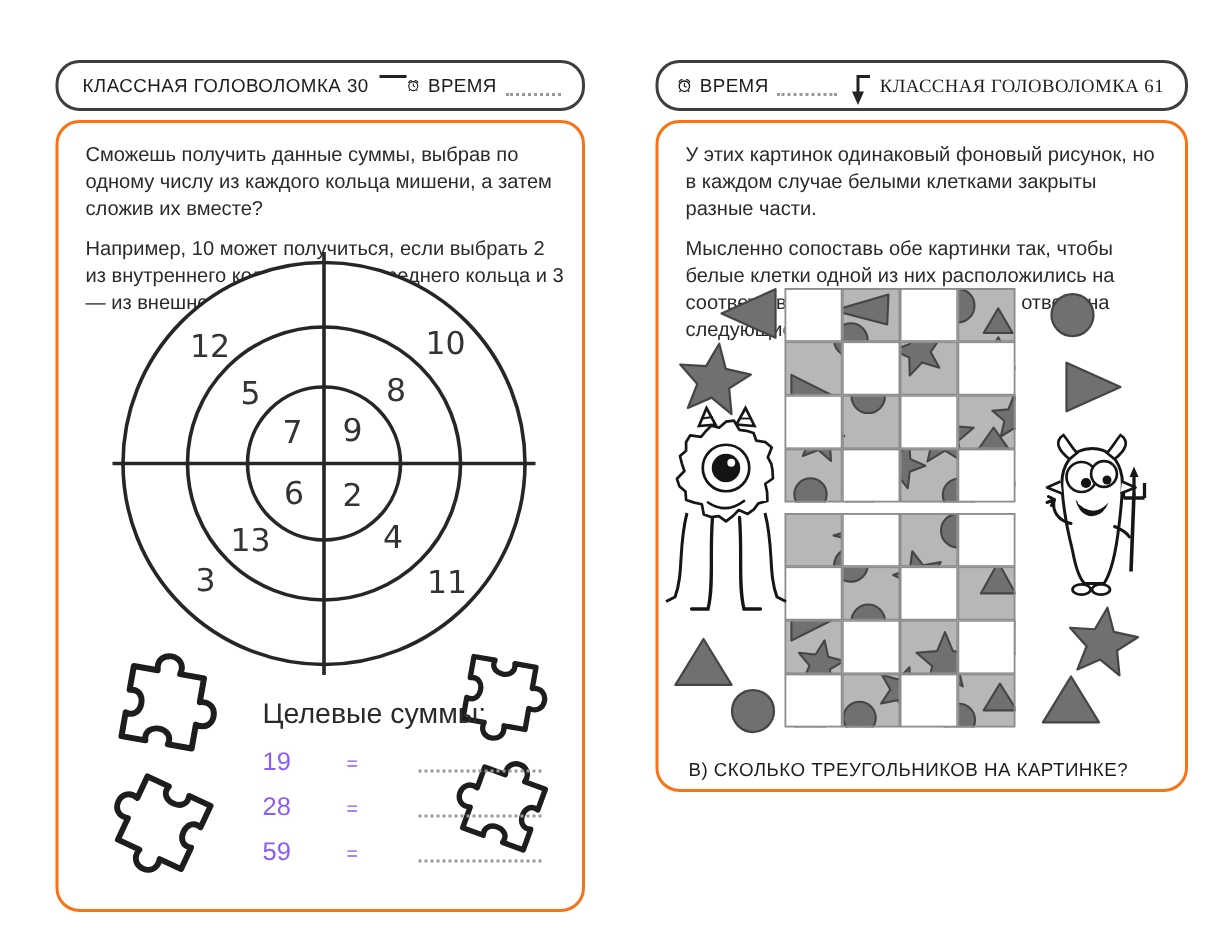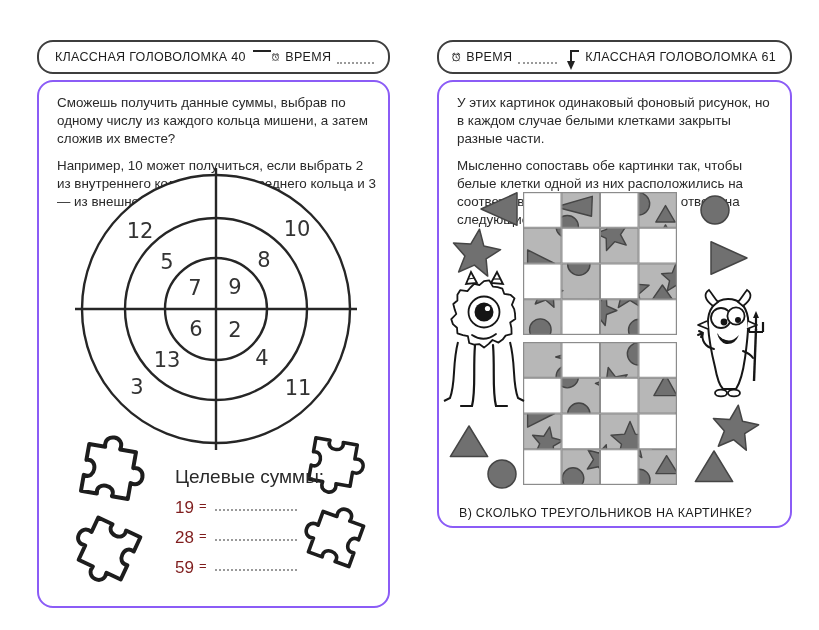--- a/index.html
+++ b/index.html
@@ -1,44 +1,44 @@
 <!DOCTYPE html>
 <html><head>
 <meta charset="utf-8">
 <style>
   html,body{margin:0;padding:0;background:#fff;}
   .sheet{position:relative;width:819px;height:630px;background:#fff;overflow:hidden;
          font-family:"Liberation Sans",sans-serif;color:#262626;}
   .hdr-box{position:absolute;height:34px;border:2px solid #3e3e3e;border-radius:16px;
            box-sizing:border-box;display:flex;align-items:center;background:#fff;}
-  .content-box{position:absolute;border:2px solid #8b5cf6;border-radius:16px;
+  .content-box{position:absolute;border:2px solid #f97316;border-radius:16px;
            box-sizing:border-box;background:#fff;}
   .hand{font-family:"Liberation Sans",sans-serif;font-stretch:condensed;
         letter-spacing:.3px;font-size:12.5px;color:#1d1d1d;white-space:nowrap;}
   .dots{display:inline-block;height:11px;border-bottom:2px dotted #9a9a9a;margin-left:6px;}
   .dots-time{width:98px;}
   .dots-sum{width:82px;margin-left:8px;}
   .intro{position:absolute;left:18px;top:12px;width:320px;}
   .intro p{margin:0 0 10px 0;font-size:13.4px;line-height:1.33;color:#2a2a2a;}
   .sums{position:absolute;left:136px;top:384px;}
   .sums-label{font-size:19px;color:#2a2a2a;margin-bottom:10px;}
-  .sum-row{font-size:17px;color:#7f1d1d;margin-bottom:10px;display:flex;align-items:flex-start;}
+  .sum-row{font-size:17px;color:#8b5cf6;margin-bottom:10px;display:flex;align-items:center;gap:32px;}
   .sum-eq{font-size:13px;margin-left:5px;}
   .questions{position:absolute;left:20px;top:424px;}
   .questions div{margin-bottom:16px;font-size:12.5px;}
   .abs{position:absolute;}
   svg{display:block;}
 </style>
 </head>
 <body>
 
 <div class="sheet">
 
   <div class="hdr-box" style="left:37px;top:40px;width:353px;">
-    <span class="hand" style="margin-left:16px;">КЛАССНАЯ ГОЛОВОЛОМКА 40</span>
+    <span class="hand" style="margin-left:16px;">КЛАССНАЯ ГОЛОВОЛОМКА 30</span>
     <svg width="52" height="30" style="margin-left:6px;">
       <path d="M1,9 H38 V20" fill="none" stroke="#222" stroke-width="2"></path>
       <polygon points="34,19 42,19 38,28" fill="#222"></polygon>
     </svg>
     <span style="flex:1"></span>
     <svg width="24" height="24" viewBox="0 0 22 22">
       <circle cx="11" cy="12" r="7.3" fill="#fff" stroke="#111" stroke-width="1.8"></circle>
       <path d="M3.5,7 a4.5,4.5 0 0 1 5,-4.2" fill="none" stroke="#111" stroke-width="1.8"></path>
       <path d="M18.5,7 a4.5,4.5 0 0 0 -5,-4.2" fill="none" stroke="#111" stroke-width="1.8"></path>
       <path d="M11,12 V7.5 M11,12 l3.2,1.4" fill="none" stroke="#111" stroke-width="1.6"></path>
@@ -124,21 +124,21 @@
       <path d="M11,12 V7.5 M11,12 l3.2,1.4" fill="none" stroke="#111" stroke-width="1.6"></path>
       <path d="M5.8,18 l-1.8,2 M16.2,18 l1.8,2" stroke="#111" stroke-width="1.6"></path>
     </svg>
     <span class="hand" style="margin-left:5px;">ВРЕМЯ</span>
     <span class="dots" style="width:90px;"></span>
     <span style="flex:1"></span>
     <svg width="52" height="30">
       <path d="M51,9 H14 V20" fill="none" stroke="#222" stroke-width="2"></path>
       <polygon points="10,19 18,19 14,28" fill="#222"></polygon>
     </svg>
-    <span class="hand" style="margin-left:6px;margin-right:14px;">КЛАССНАЯ ГОЛОВОЛОМКА 61</span>
+    <span class="hand" style="margin-left:6px;margin-right:14px;font-family:Liberation Serif, serif;">КЛАССНАЯ ГОЛОВОЛОМКА 61</span>
   </div>
 
   <div class="content-box" style="left:437px;top:80px;width:355px;height:448px;">
     <div class="intro">
       <p>У этих картинок одинаковый фоновый рисунок, но в каждом случае белыми клетками закрыты разные части.</p>
       <p>Мысленно сопоставь обе картинки так, чтобы белые клетки одной из них расположились на соответствующих клетках другой, и ответь на следующие вопросы:</p>
     </div>
 
     <svg id="grid-top" class="abs" style="left:84px;top:110px;" width="154" height="143">
         <rect x="0" y="0" width="154" height="143" fill="#b7b7b7"></rect>

